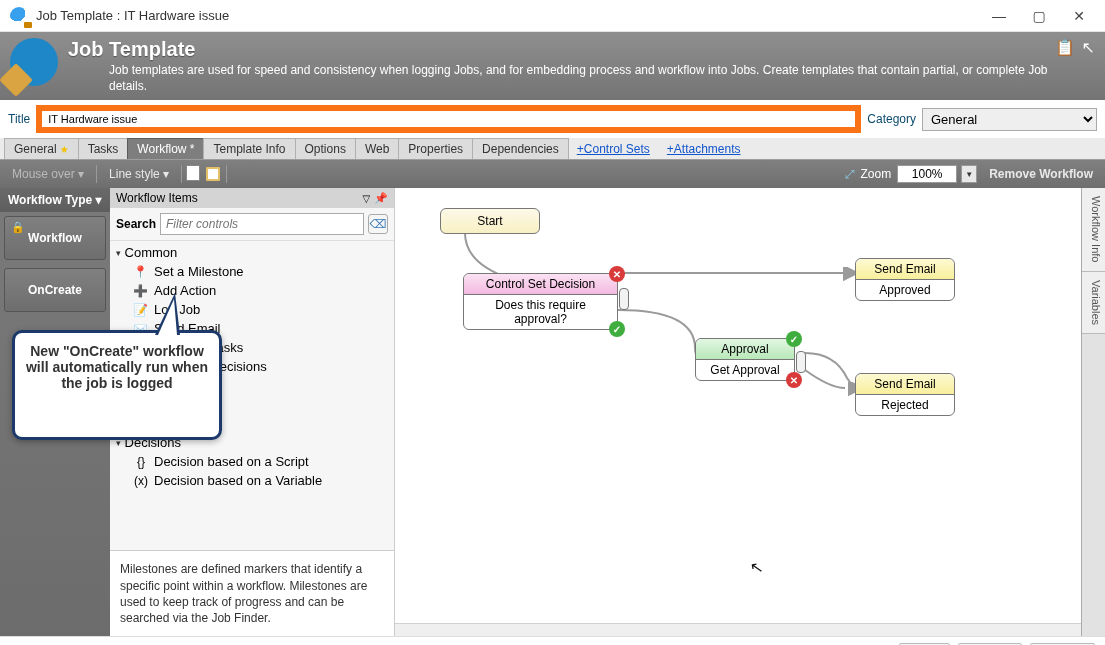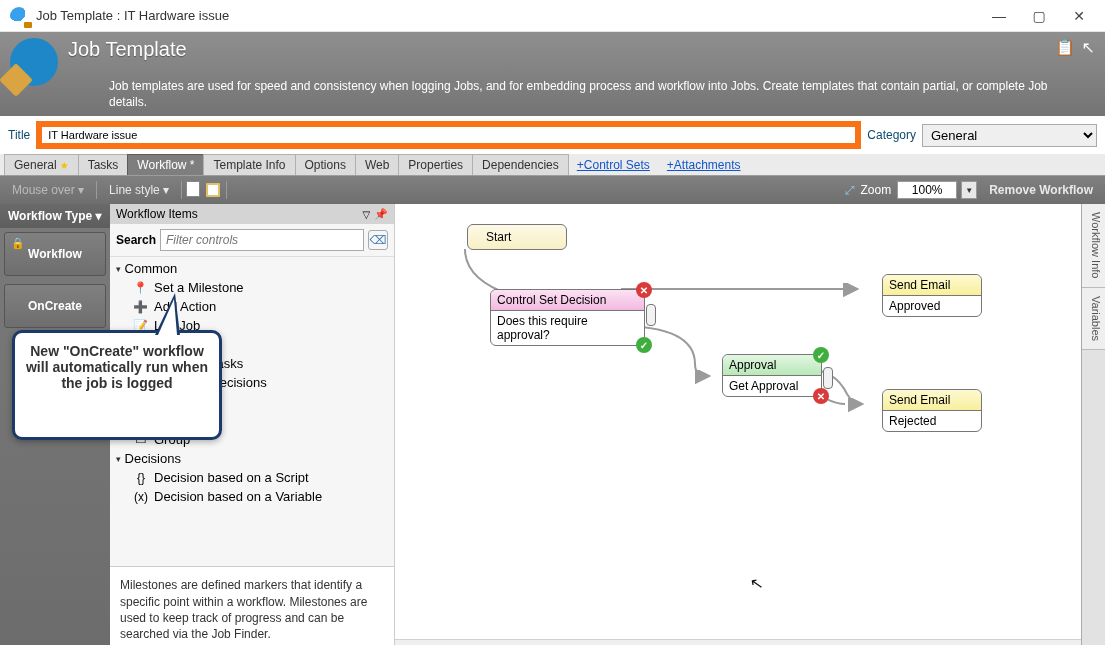--- a/index.html
+++ b/index.html
@@ -9,21 +9,21 @@
   .titlebar { height: 32px; display: flex; align-items: center; padding: 0 6px 0 10px; background: #fff; border-bottom: 1px solid #e5e5e5; }
   .titlebar .icon-app { width: 18px; height: 18px; background: radial-gradient(circle at 40% 35%, #39a0ed 0 50%, transparent 51%); border-radius:50%; margin-right:8px; position:relative; }
   .titlebar .icon-app::after { content:''; position:absolute; bottom:-3px; right:-4px; width:8px;height:6px;background:#cc8400;border-radius:1px; }
   .titlebar .title { font-size: 13px; color: #333; flex:1; }
   .winbtn { width: 40px; height: 28px; display:flex; align-items:center; justify-content:center; font-size:14px; color:#444; }
 
   
   .banner { background: linear-gradient(#8f8f8f,#747474); color:#fff; padding:6px 10px 6px 10px; display:flex; }
   .banner-logo { width:48px;height:48px; margin-right:10px; background:#1e87c7; border-radius:50%; position:relative; flex:0 0 48px;}
   .banner-logo::after{content:'';position:absolute;left:-6px;bottom:-6px;width:24px;height:24px;background:#d9a441;transform:rotate(45deg);border-radius:3px;}
-  .banner-text h1{font-size:20px; font-weight:normal; margin-bottom:18px; text-shadow:0 1px 1px rgba(0,0,0,.4);}
+  .banner-text h1{font-size:20px; font-weight:bold; margin-bottom:2px; text-shadow:0 1px 1px rgba(0,0,0,.4);}
   .banner-text p{font-size:12px; line-height:1.3;margin-left:41px;}
   .banner-icons{margin-left:auto;display:flex;align-items:flex-start;gap:6px;}
   .banner-icons span{font-size:16px;}
 
   
   .fieldrow{display:flex; align-items:center; gap:6px; padding:5px 8px 5px 8px; background:#fff;}
   .fieldrow label{font-size:12px; color:#0c4a6e;}
   .fieldrow input.title-input{flex:1; font-size:11px; padding:2px 6px; border:6px solid #f97316;}
   .fieldrow select{font-size:13px; padding:2px 4px; border:1px solid #aaa; width:175px;}
 
@@ -72,21 +72,21 @@
   .tree{flex:0 0 auto;overflow:auto;font-size:13px;padding:2px 0 2px 0;border-top:1px solid #ddd;max-height:268px;}
   .tree .grp{padding:2px 6px;display:flex;align-items:center;gap:4px;}
   .tree .grp .tri{font-size:9px;color:#333;}
   .tree .grp .label{}
   .tree .item{padding:2px 6px 2px 24px;display:flex;align-items:center;gap:6px;}
   .tree .item .ic{width:14px;height:14px;display:inline-flex;align-items:center;justify-content:center;font-size:12px;}
   .desc{font-size:12px;color:#333;padding:10px 10px 10px 10px;background:#fff;border-top:1px solid #ccc;margin-top:auto; line-height:1.35;}
 
   
   .canvas{flex:1; background:#fff; position:relative; overflow:auto;}
-  .node{position:absolute;border:1px solid #777;border-radius:6px;background:#fff;font-size:12px;min-width:100px;margin-left:27px;}
+  .node{position:absolute;border:1px solid #777;border-radius:6px;background:#fff;font-size:12px;text-align:center;min-width:100px;}
   .node .nhead{padding:3px 6px;border-bottom:1px solid #777; border-radius:6px 6px 0 0;}
   .node .nbody{padding:3px 6px;}
   .node.start{background:linear-gradient(#fdf9e8,#f8f0c4);padding:5px 18px;border-radius:6px;}
   .node.decision .nhead{background:linear-gradient(#fbe2f3,#f3b9e0);}
   .node.approval .nhead{background:linear-gradient(#e2f6e2,#b8e8b8);}
   .node.email .nhead{background:linear-gradient(#fdf9d2,#f8ef9c);}
   .badge{position:absolute;width:16px;height:16px;border-radius:50%;display:flex;align-items:center;justify-content:center;color:#fff;font-size:10px;font-weight:bold;}
   .badge.ok{background:#3fae3f;}
   .badge.err{background:#d93a3a;}
   .connector-handle{position:absolute;width:10px;height:22px;border:1px solid #777;border-radius:4px;background:#f2f2f2;}

